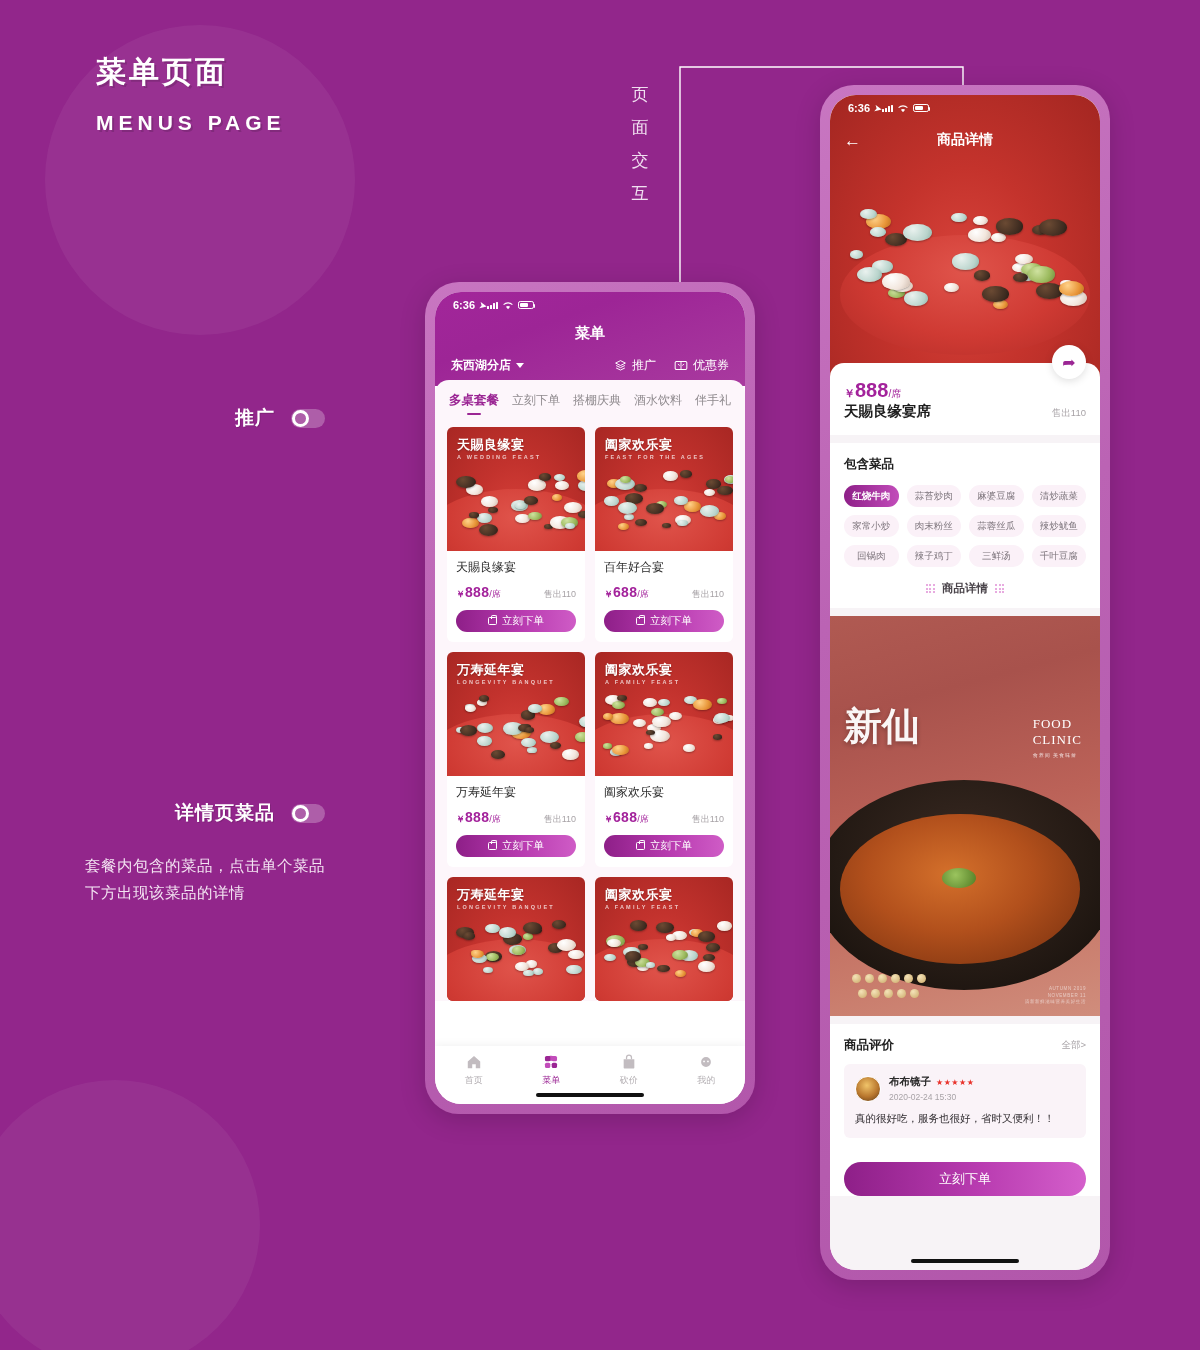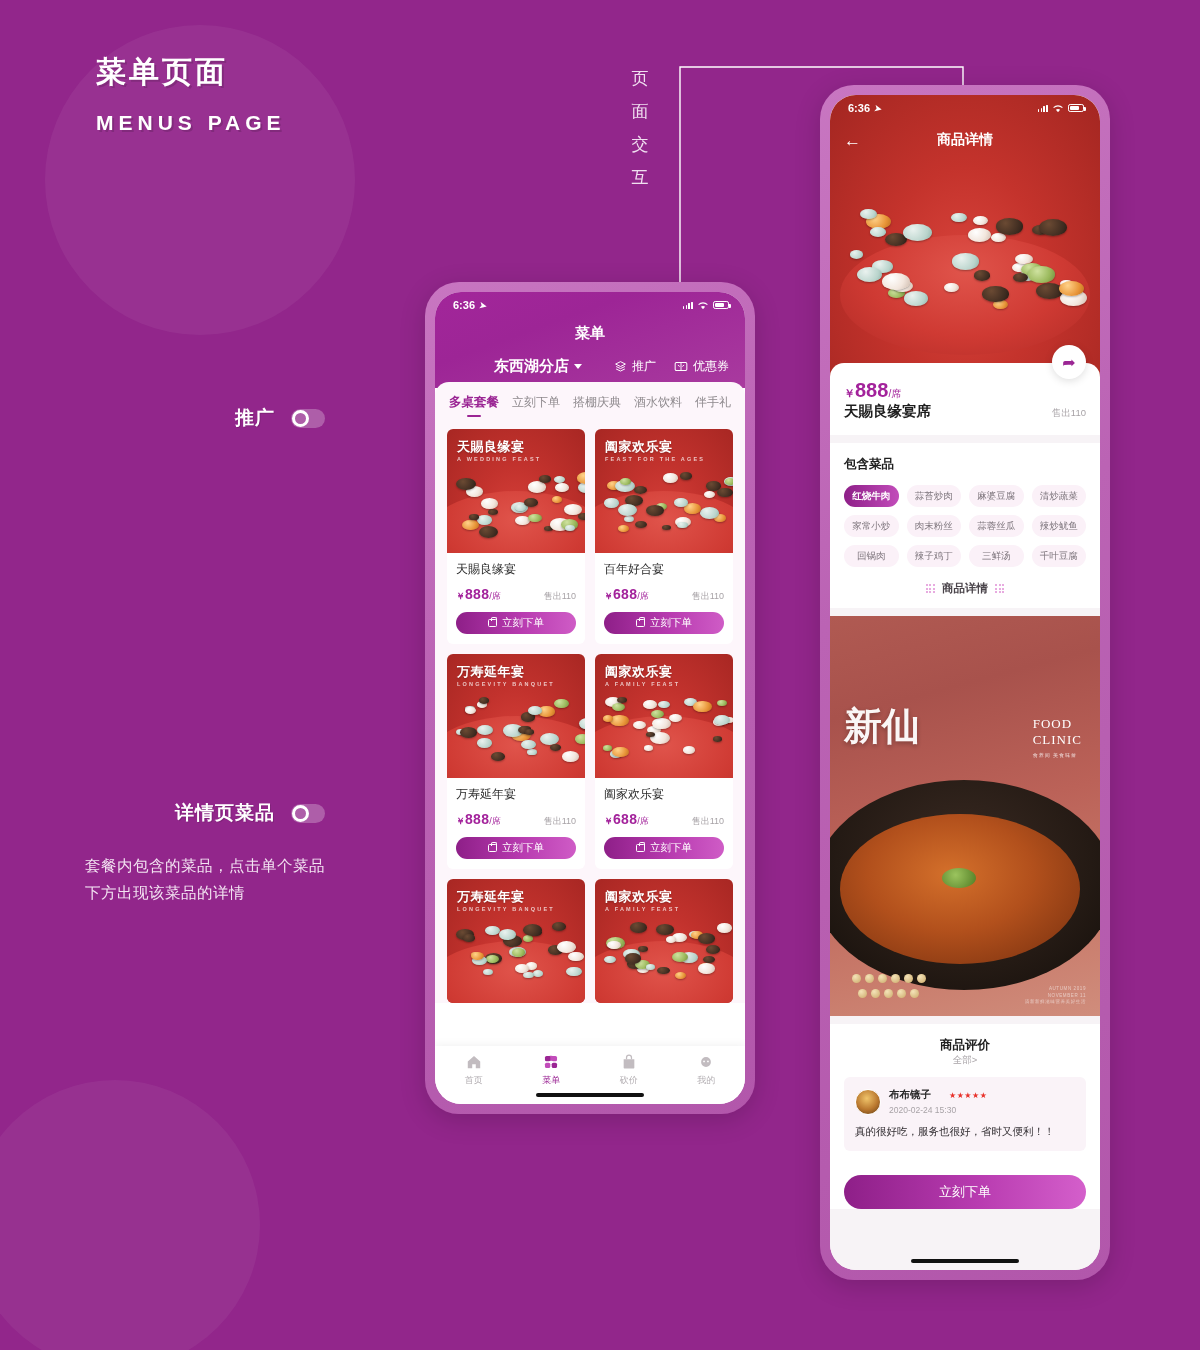--- a/index.html
+++ b/index.html
@@ -53,21 +53,21 @@
     width: 17px; height: 17px; border-radius: 50%;
     border: 3px solid #fff; background: transparent;
   }
   .anno-body {
     font-size: 15.5px; line-height: 1.75; color: #f3e3f2;
     letter-spacing: 0.5px;
   }
 
   
   .vlabel {
-    position: absolute; left: 628px; top: 62px;
+    position: absolute; left: 628px; top: 78px;
     width: 26px;
     font-size: 17px; color: #f0dff0; line-height: 1.95;
     letter-spacing: 2px;
     text-align: center;
   }
 
   
   .connector { position: absolute; left: 0; top: 0; width: 1200px; height: 1350px; pointer-events: none; }
 
   
@@ -82,21 +82,21 @@
     width: 100%; height: 100%;
     border-radius: 26px; overflow: hidden;
     position: relative; background: #fff;
   }
   #phone-menu { left: 425px; top: 282px; width: 330px; height: 832px; }
   #phone-detail { left: 820px; top: 85px; width: 290px; height: 1195px; }
 
   
   .statusbar {
     height: 26px; display: flex; align-items: center;
-    justify-content: space-between; padding: 0 16px 0 18px;
+    padding: 0 16px 0 18px;
     font-size: 11px; font-weight: bold; color: #fff;
   }
   .sb-left { display: flex; align-items: center; gap: 4px; }
   .sb-right { display: flex; align-items: center; gap: 4px; }
   .ic-signal { display: flex; align-items: flex-end; gap: 1.2px; height: 8px; }
   .ic-signal i { display:block; width: 1.7px; background: #fff; border-radius: .5px; }
   .ic-signal i:nth-child(1){height:3px}.ic-signal i:nth-child(2){height:4.5px}
   .ic-signal i:nth-child(3){height:6px}.ic-signal i:nth-child(4){height:7.5px}
   .ic-batt {
     width: 16px; height: 8px; border: 1px solid #fff; border-radius: 2.2px;
@@ -112,21 +112,21 @@
     padding-bottom: 12px;
   }
   .menu-title {
     text-align: center; color: #fff; font-size: 15px; font-weight: bold;
     padding: 6px 0 14px;
   }
   .store-row {
     display: flex; align-items: center; justify-content: space-between;
     padding: 0 16px 0 16px;
   }
-  .store-name { color: #fff; font-size: 15px; font-weight: bold; display:flex; align-items:center; gap:5px;margin-left:43px;}
+  .store-name { color: #fff; font-size: 12px; font-weight: bold; display:flex; align-items:center; gap:5px;}
   .caret { width:0;height:0;border-left:4px solid transparent;border-right:4px solid transparent;border-top:5px solid #fff; }
   .store-actions { display: flex; gap: 18px; }
   .act { display: flex; align-items: center; gap: 5px; color: #fff; font-size: 12px; }
 
   .tabs {
     background: #fdf6fb; display: flex; align-items: flex-end; gap: 0;
     padding: 12px 14px 8px; justify-content: space-between;
     border-radius: 14px 14px 0 0; margin-top: -6px; position: relative; z-index: 2;
   }
   .tab { font-size: 12px; color: #8f8a8e; position: relative; padding-bottom: 6px; }
@@ -278,28 +278,28 @@
     background: radial-gradient(ellipse at 46% 40%, #d4702b 0%, #b2501c 45%, #8a3a13 80%, #6c2c0e 100%);
   }
   .promo .herb { position:absolute; left: 112px; bottom: 128px; width: 34px; height: 20px;
                  border-radius:50%; background: radial-gradient(circle at 40% 35%, #9bc45e, #4f7a22); }
   .promo .beans { position:absolute; left: 22px; bottom: 8px; width: 80px; height: 34px; }
   .promo .beans i{position:absolute;width:9px;height:9px;border-radius:50%;
                   background:radial-gradient(circle at 35% 30%, #f4e3b8, #cba968);}
   .promo .foot { position:absolute; right: 14px; bottom: 10px; color: rgba(255,255,255,.55);
                  font-size: 4.5px; text-align:right; line-height:1.5; letter-spacing:.6px;}
 
-  .rev-head { display:flex; align-items:center; justify-content:space-between;flex-direction:column; }
+  .rev-head { display:flex; align-items:center; justify-content:space-between; }
   .rev-all { font-size: 9.5px; color:#a8a3a7; }
   .rev-box { margin-top: 10px; background:#faf3f8; border-radius:6px; padding: 11px 11px 12px; }
   .rev-top { display:flex; gap:8px; align-items:center; }
   .avatar { width:26px;height:26px;border-radius:50%;flex:none;
             background: radial-gradient(circle at 45% 35%, #f0c46a 0%, #b9772e 55%, #5d3a16 100%);
             border: 1.2px solid #fff;}
-  .rev-user { font-size: 10.5px; font-weight:bold; color:#2b2b2b; display:flex; align-items:center; gap:18px;}
+  .rev-user { font-size: 10.5px; font-weight:bold; color:#2b2b2b; display:flex; align-items:center; gap:5px;}
   .stars { color:#e8322b; font-size: 8px; letter-spacing: .5px;}
   .rev-date { font-size: 8.5px; color:#a8a3a7; margin-top: 3px;}
   .rev-text { margin-top: 10px; font-size: 10.5px; color:#332f33; }
 
   .det-bottom { background:#fff; padding: 12px 14px 0; }
   .big-order {
     height: 34px; border-radius: 17px;
     background: linear-gradient(90deg, #8e1f88 0%, #b83bb0 55%, #d45fcb 100%);
     color:#fff; font-size: 13px; display:flex; align-items:center; justify-content:center;
   }

